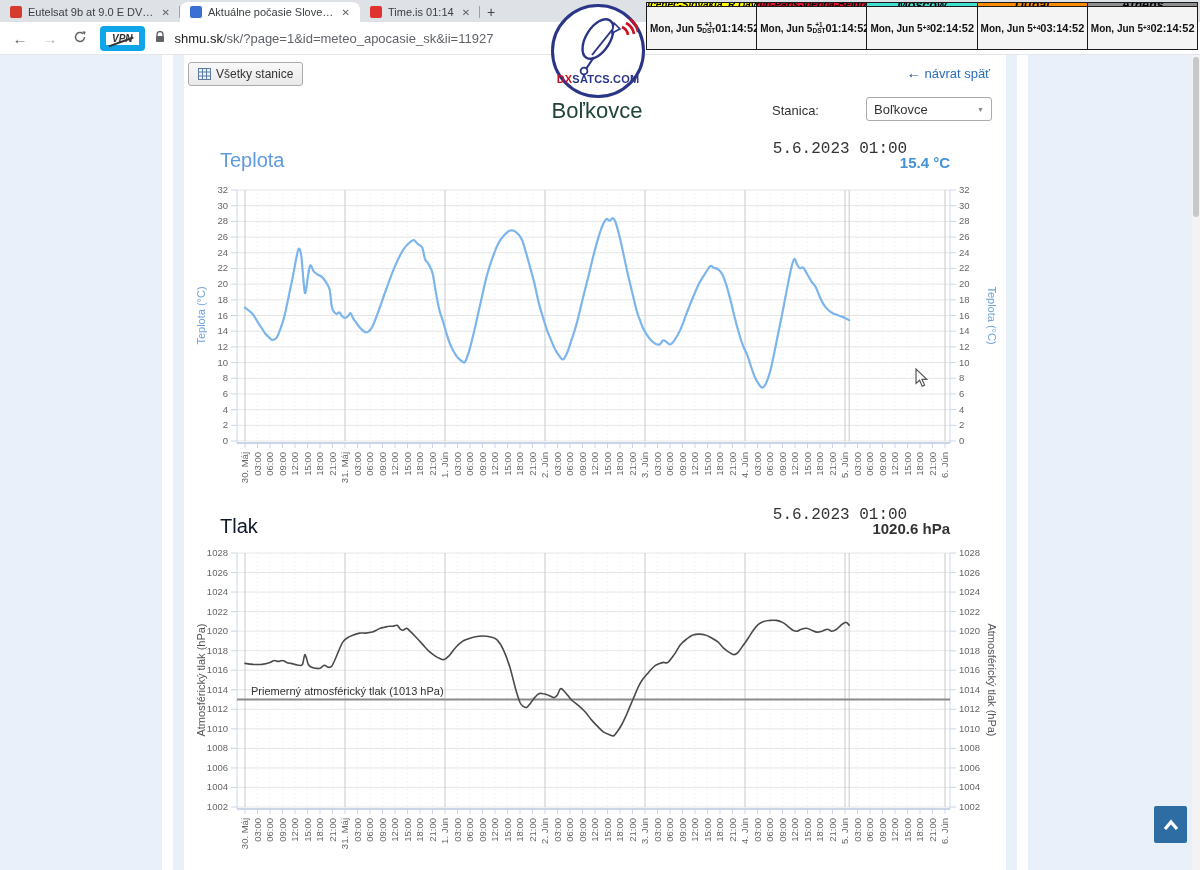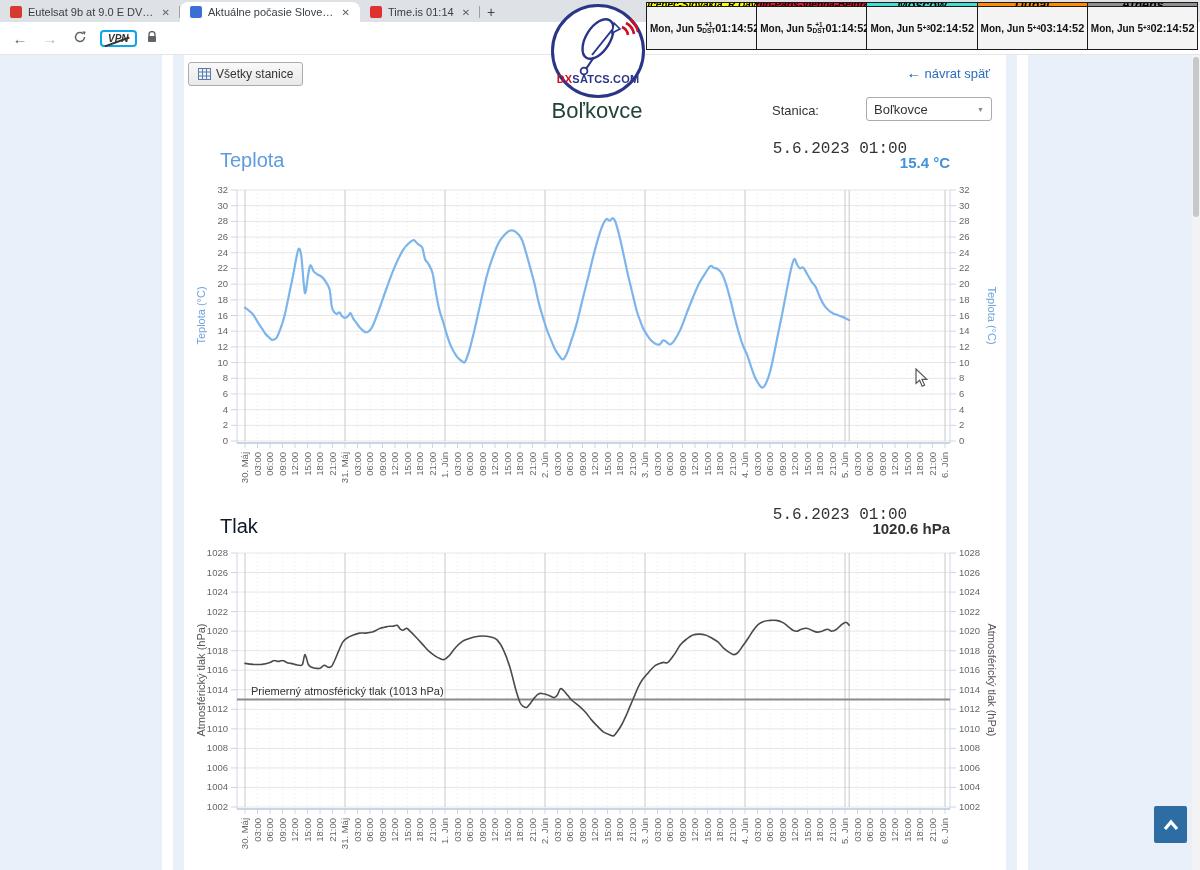--- a/index.html
+++ b/index.html
@@ -15,21 +15,21 @@
   .tab:not(.active)::after { content:""; position:absolute; right:0; top:4px; height:12px; width:1px; background:#9aa0a6; }
   .favicon { width:12px; height:12px; border-radius:2px; flex:0 0 auto; display:flex; align-items:center; justify-content:center;
              color:#fff; font-size:6px; font-weight:bold; }
   .tab-close { font-size:10px; color:#5f6368; padding:0 2px; cursor:default; }
   .newtab { width:22px; height:20px; display:flex; align-items:center; justify-content:center; font-size:14px; color:#444; }
 
   .toolbar { position:absolute; left:0; top:22px; width:1200px; height:33px; background:#ffffff; border-bottom:1px solid #e4e6e8;
              display:flex; align-items:center; gap:10px; padding:0 10px; z-index:4; }
   .nav-ico { font-size:15px; color:#5f6368; width:20px; text-align:center; }
   .nav-ico.fwd { color:#b6babe; }
-  .vpn-badge { border:2px solid #0ea5e9; border-radius:4px; padding:1px 6px; font-size:10px; font-weight:bold; color:#333;
+  .vpn-badge { border:6px solid #0ea5e9; border-radius:4px; padding:1px 6px; font-size:10px; font-weight:bold; color:#333;
                position:relative; font-style:italic; }
   .vpn-badge::after { content:""; position:absolute; left:2px; top:9px; width:26px; height:1.5px; background:#333; transform:rotate(-20deg); }
   .url { font-size:13px; color:#202124; }
   .url .host { color:#202124; } .url .path { color:#5f6368; }
 
   
   .clockbar { position:absolute; left:646px; top:2px; width:552px; height:48px; display:flex; z-index:20;
               border:1px solid #1a1a1a; background:#fff; }
   .clock-cell { flex:1 1 0; border-right:1px solid #1a1a1a; display:flex; flex-direction:column; min-width:0; }
   .clock-cell:last-child { border-right:none;justify-content:space-between; }
@@ -107,20 +107,23 @@
         <path d="M11.5,7a4.5,4.5 0 1 1 -1.4,-3.3" fill="none" stroke="#5f6368" stroke-width="1.5"></path>
         <polygon points="9.4,1.2 12.8,1.8 11.4,5.0" fill="#5f6368"></polygon>
       </svg>
   </span>
   <span class="vpn-badge">VPN</span>
   <span>
     <svg width="10" height="12" viewBox="0 0 10 12">
         <path d="M2,5 V3.5 a3,3 0 0 1 6,0 V5" fill="none" stroke="#5f6368" stroke-width="1.4"></path>
         <rect x="1" y="5" width="8" height="6" rx="1" fill="#5f6368"></rect>
       </svg>
+  </span>
+  <span class="url">
+    <span class="host">shmu.sk</span><span class="path">/sk/?page=1&amp;id=meteo_apocasie_sk&amp;ii=11927</span>
   </span>
 </div>
 
 <div class="page-bg"></div>
 <div class="gutter" style="left:162px;width:11px;"></div>
 <div class="gutter" style="left:1017px;width:11px;"></div>
 <div class="content"></div>
 <div class="scrollbar">
     <div class="scroll-thumb"></div>
   </div>

